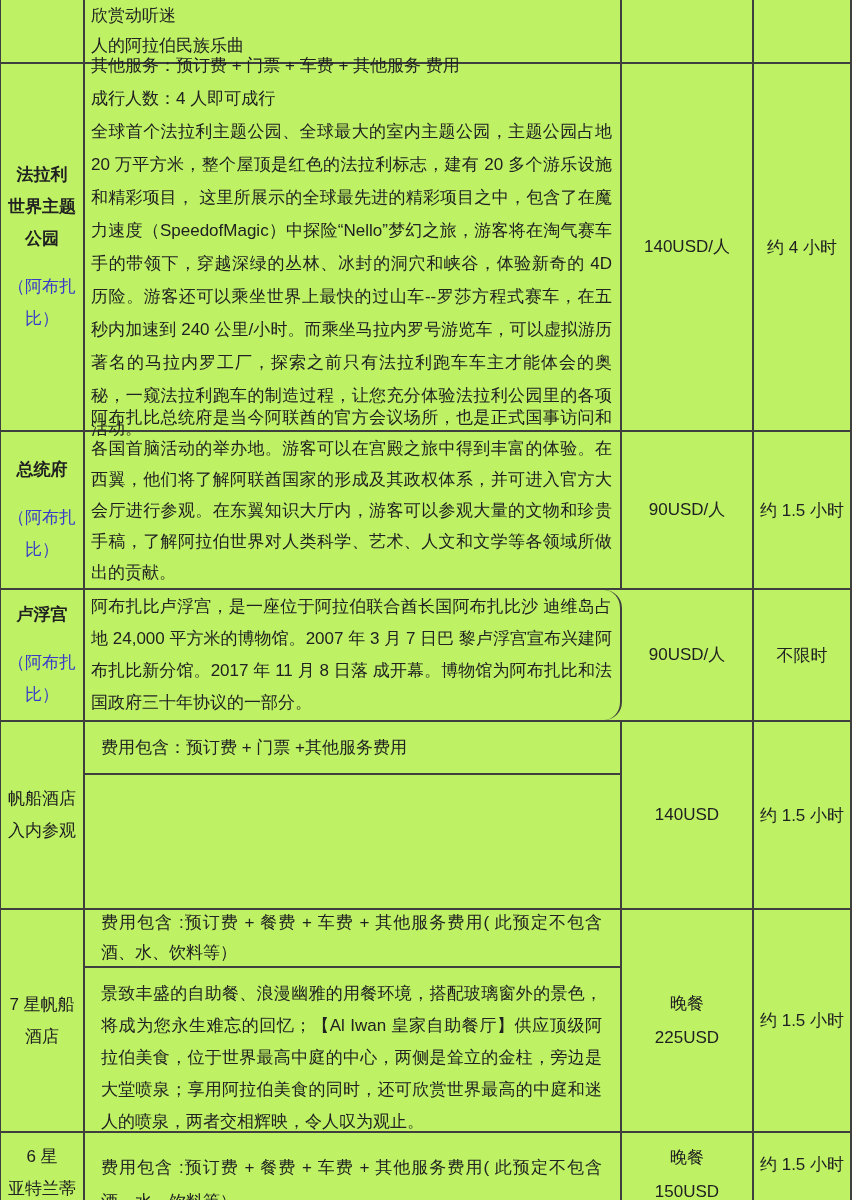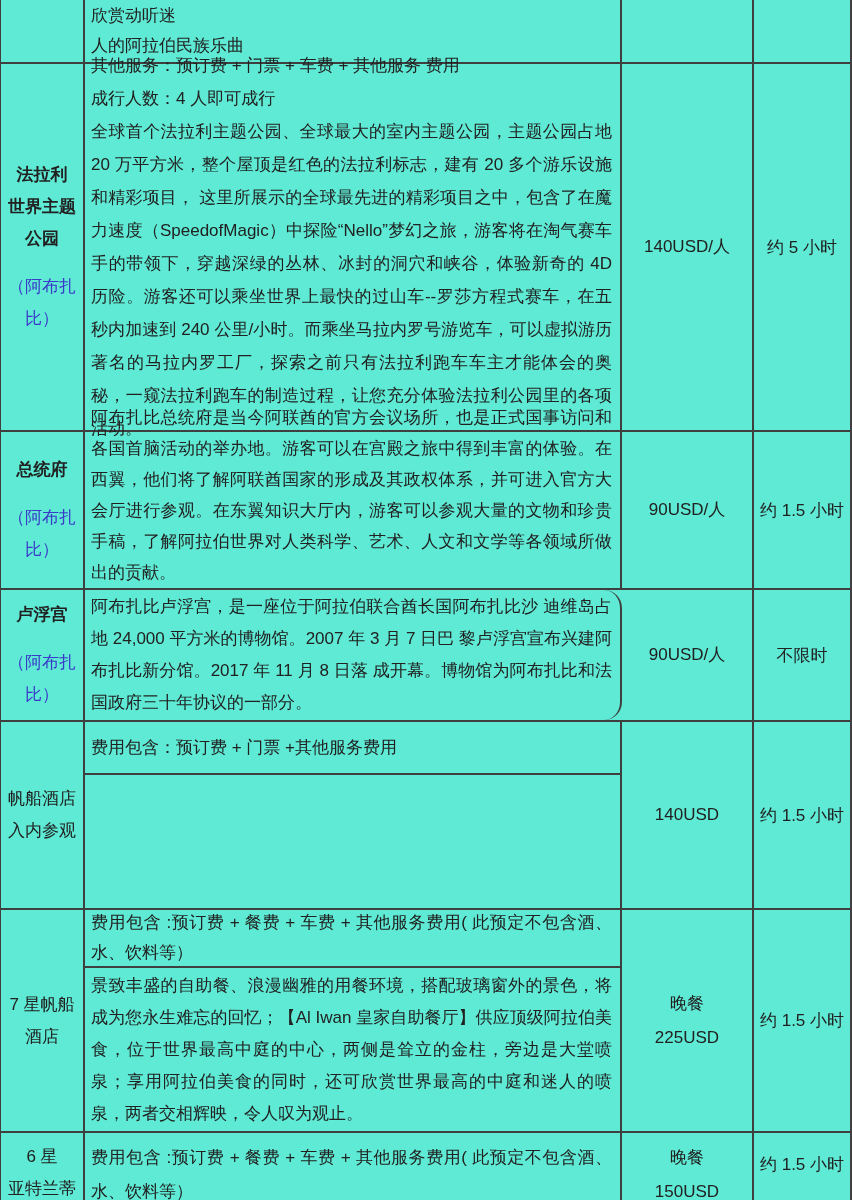--- a/index.html
+++ b/index.html
@@ -5,21 +5,21 @@
   :root{
     --bc:#3f3f3f;          
     --txt:#212121;         
     --blue:#3a3ac9;        
   }
   html,body{margin:0;padding:0;background:#fff;}
   #page{
     position:relative;
     width:852px;height:1200px;
     overflow:hidden;
-    background:#5eead4;
+    background:#bef264;
     color:var(--txt);
     font-family:"Liberation Sans","DejaVu Sans",sans-serif;
     font-size:17px;
     border-left:1px solid var(--bc);
     border-right:2px solid var(--bc);
     box-sizing:border-box;
   }
   .t-row{
     display:flex;
     box-sizing:border-box;
@@ -82,21 +82,21 @@
     text-align:justify;
   }
   .sub-body{
     flex:1;
     display:flex;
     flex-direction:column;
     justify-content:center;
     padding:0 8px 0 6px;
     text-align:justify;
   }
-  .sub-fee p,.sub-body p{margin:0;}
+  .sub-fee p,.sub-body p{margin:10px;}
   
   .t-row.last .c-name,.t-row.last .c-price{justify-content:flex-start;padding-top:8px;}
   .t-row.last .c-time{justify-content:flex-start;padding-top:20px;}
   .t-row.last .sub-fee{border-bottom:none;justify-content:flex-start;padding-top:8px;}
 </style>
 </head>
 <body>
 
 <div id="page">
 
@@ -117,21 +117,21 @@
 公园</span>
       <span class="nm blue">（阿布扎
 比）</span>
     </div>
     <div class="cell c-desc lh33">
       <p>其他服务：预订费 + 门票 + 车费 + 其他服务 费用</p>
       <p>成行人数：4 人即可成行</p>
       <p>全球首个法拉利主题公园、全球最大的室内主题公园，主题公园占地 20 万平方米，整个屋顶是红色的法拉利标志，建有 20 多个游乐设施和精彩项目， 这里所展示的全球最先进的精彩项目之中，包含了在魔力速度（SpeedofMagic）中探险“Nello”梦幻之旅，游客将在淘气赛车手的带领下，穿越深绿的丛林、冰封的洞穴和峡谷，体验新奇的 4D 历险。游客还可以乘坐世界上最快的过山车--罗莎方程式赛车，在五秒内加速到 240 公里/小时。而乘坐马拉内罗号游览车，可以虚拟游历著名的马拉内罗工厂，探索之前只有法拉利跑车车主才能体会的奥秘，一窥法拉利跑车的制造过程，让您充分体验法拉利公园里的各项活动。</p>
     </div>
     <div class="cell c-price">140USD/人</div>
-    <div class="cell c-time">约 5 小时</div>
+    <div class="cell c-time">约 4 小时</div>
   </div>
 
   <div class="t-row" style="height:158px">
     <div class="cell c-name">
       <span class="nm bold">总统府</span>
       <span class="nm blue">（阿布扎
 比）</span>
     </div>
     <div class="cell c-desc lh31">
       <p>阿布扎比总统府是当今阿联酋的官方会议场所，也是正式国事访问和各国首脑活动的举办地。游客可以在宫殿之旅中得到丰富的体验。在西翼，他们将了解阿联酋国家的形成及其政权体系，并可进入官方大会厅进行参观。在东翼知识大厅内，游客可以参观大量的文物和珍贵手稿，了解阿拉伯世界对人类科学、艺术、人文和文学等各领域所做出的贡献。</p>

